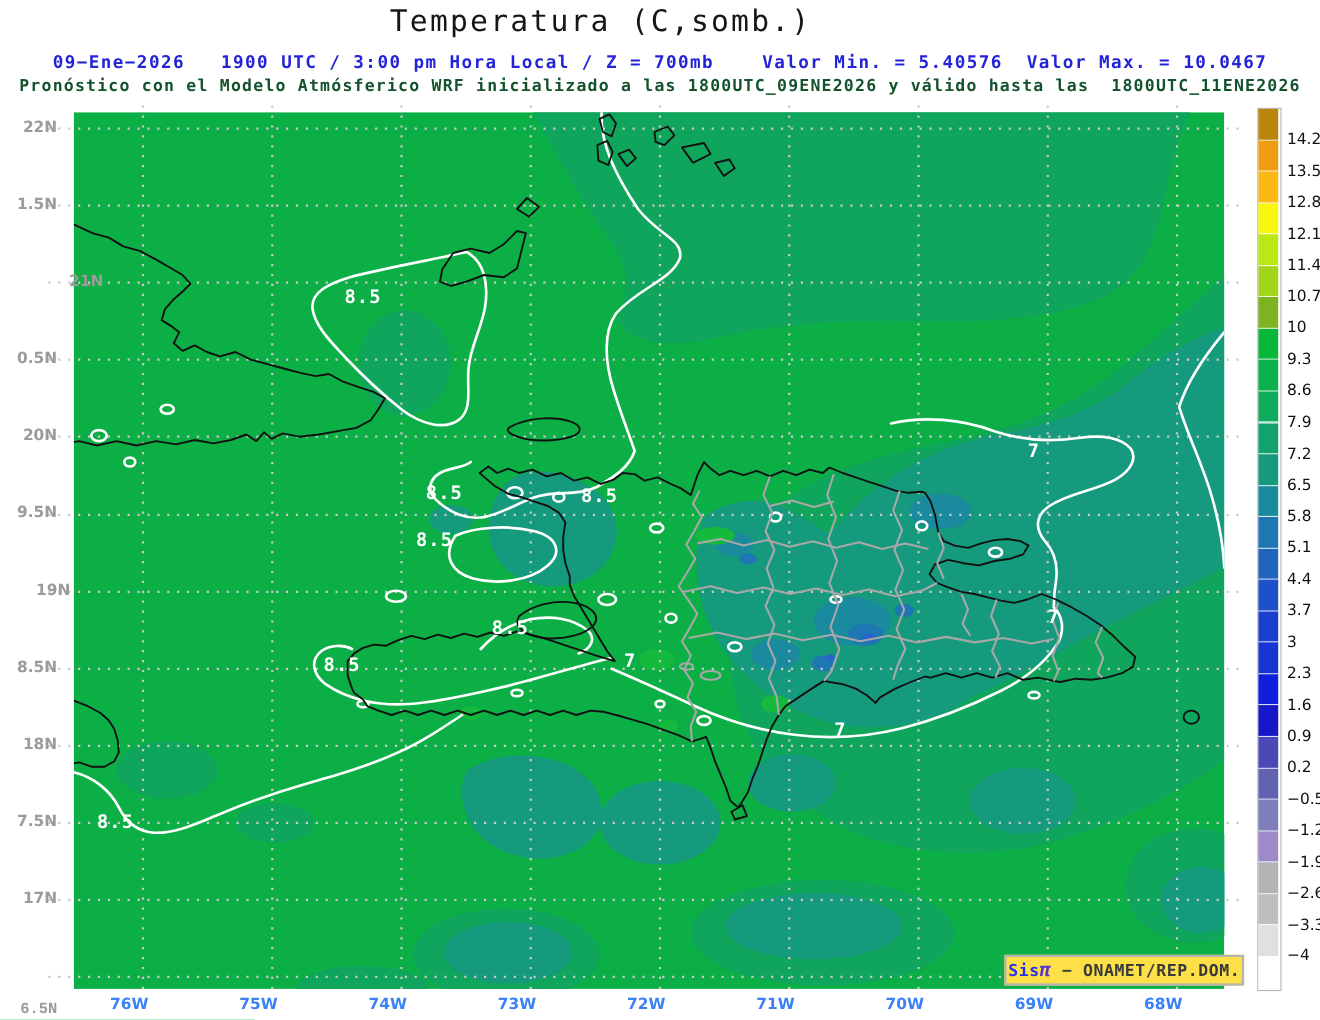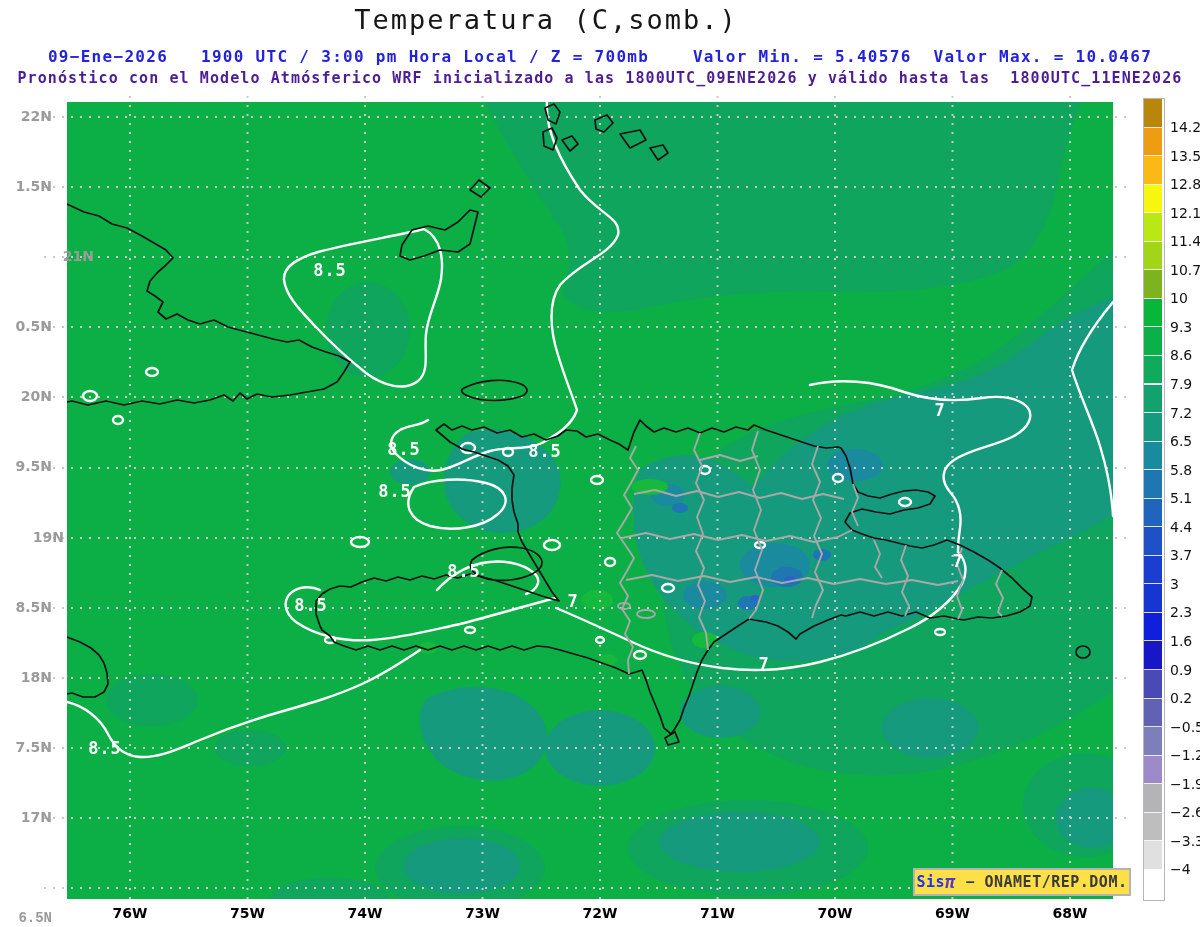--- a/index.html
+++ b/index.html
@@ -18,22 +18,22 @@
   .hline2{
     position:absolute;top:69px;left:0;width:1200px;text-align:center;
     font-size:15px;letter-spacing:1.1px;font-weight:700;white-space:pre;
   }
   #mapsvg{position:absolute;left:0;top:0;}
   .ylab{
     position:absolute;left:0;width:52px;text-align:right;
     font-family:"DejaVu Sans", sans-serif;font-size:14px;color:#9b9b9b;font-weight:700;
   }
   .xlab{
-    position:absolute;width:60px;text-align:center;top:905px;
-    font-family:"DejaVu Sans", sans-serif;font-size:14px;color:#000000;font-weight:700;
+    position:absolute;width:60px;top:905px;
+    font-family:"DejaVu Sans", sans-serif;font-size:14px;color:#3b82f6;font-weight:700;
   }
   .cbcell{position:absolute;left:1144px;width:18px;border-bottom:1px solid rgba(255,255,255,.85);box-sizing:border-box;}
   .cbwrap{position:absolute;left:1143px;top:98px;width:20px;height:801px;border:1px solid #b5b5b5;background:#fff;}
   .cblab{
     position:absolute;left:1170px;width:60px;text-align:left;
     font-family:"DejaVu Sans", sans-serif;font-size:14px;color:#111;
   }
   .clab{
     position:absolute;color:#ffffff;font-size:17px;font-weight:700;letter-spacing:1px;
     transform:translate(-50%,-55%);font-family:"DejaVu Sans Mono", monospace;
@@ -46,21 +46,21 @@
   }
   .credit .sis{color:#2330ee;font-weight:700;}
   .credit .pi{color:#5a35cc;font-weight:700;font-style:italic;font-size:17px;}
   .credit .rest{color:#3a3a3a;font-weight:700;}
 </style>
 </head>
 <body>
 
 <div class="title">Temperatura (C,somb.)</div>
 <div class="hline1" style="color: rgb(35, 35, 216);">09−Ene−2026   1900 UTC / 3:00 pm Hora Local / Z = 700mb    Valor Min. = 5.40576  Valor Max. = 10.0467</div>
-<div class="hline2" style="color: #4c1d95;">Pronóstico con el Modelo Atmósferico WRF inicializado a las 1800UTC_09ENE2026 y válido hasta las  1800UTC_11ENE2026</div>
+<div class="hline2" style="color: #14532d;">Pronóstico con el Modelo Atmósferico WRF inicializado a las 1800UTC_09ENE2026 y válido hasta las  1800UTC_11ENE2026</div>
 
 <svg id="mapsvg" width="1200" height="927">
   <defs>
     <clipPath id="mapclip">
         <rect x="67" y="102" width="1046" height="797"></rect>
       </clipPath>
   </defs>
 
   <g clip-path="url(#mapclip)">
     <rect x="67" y="102" width="1046" height="797" fill="#0caf46"></rect>

